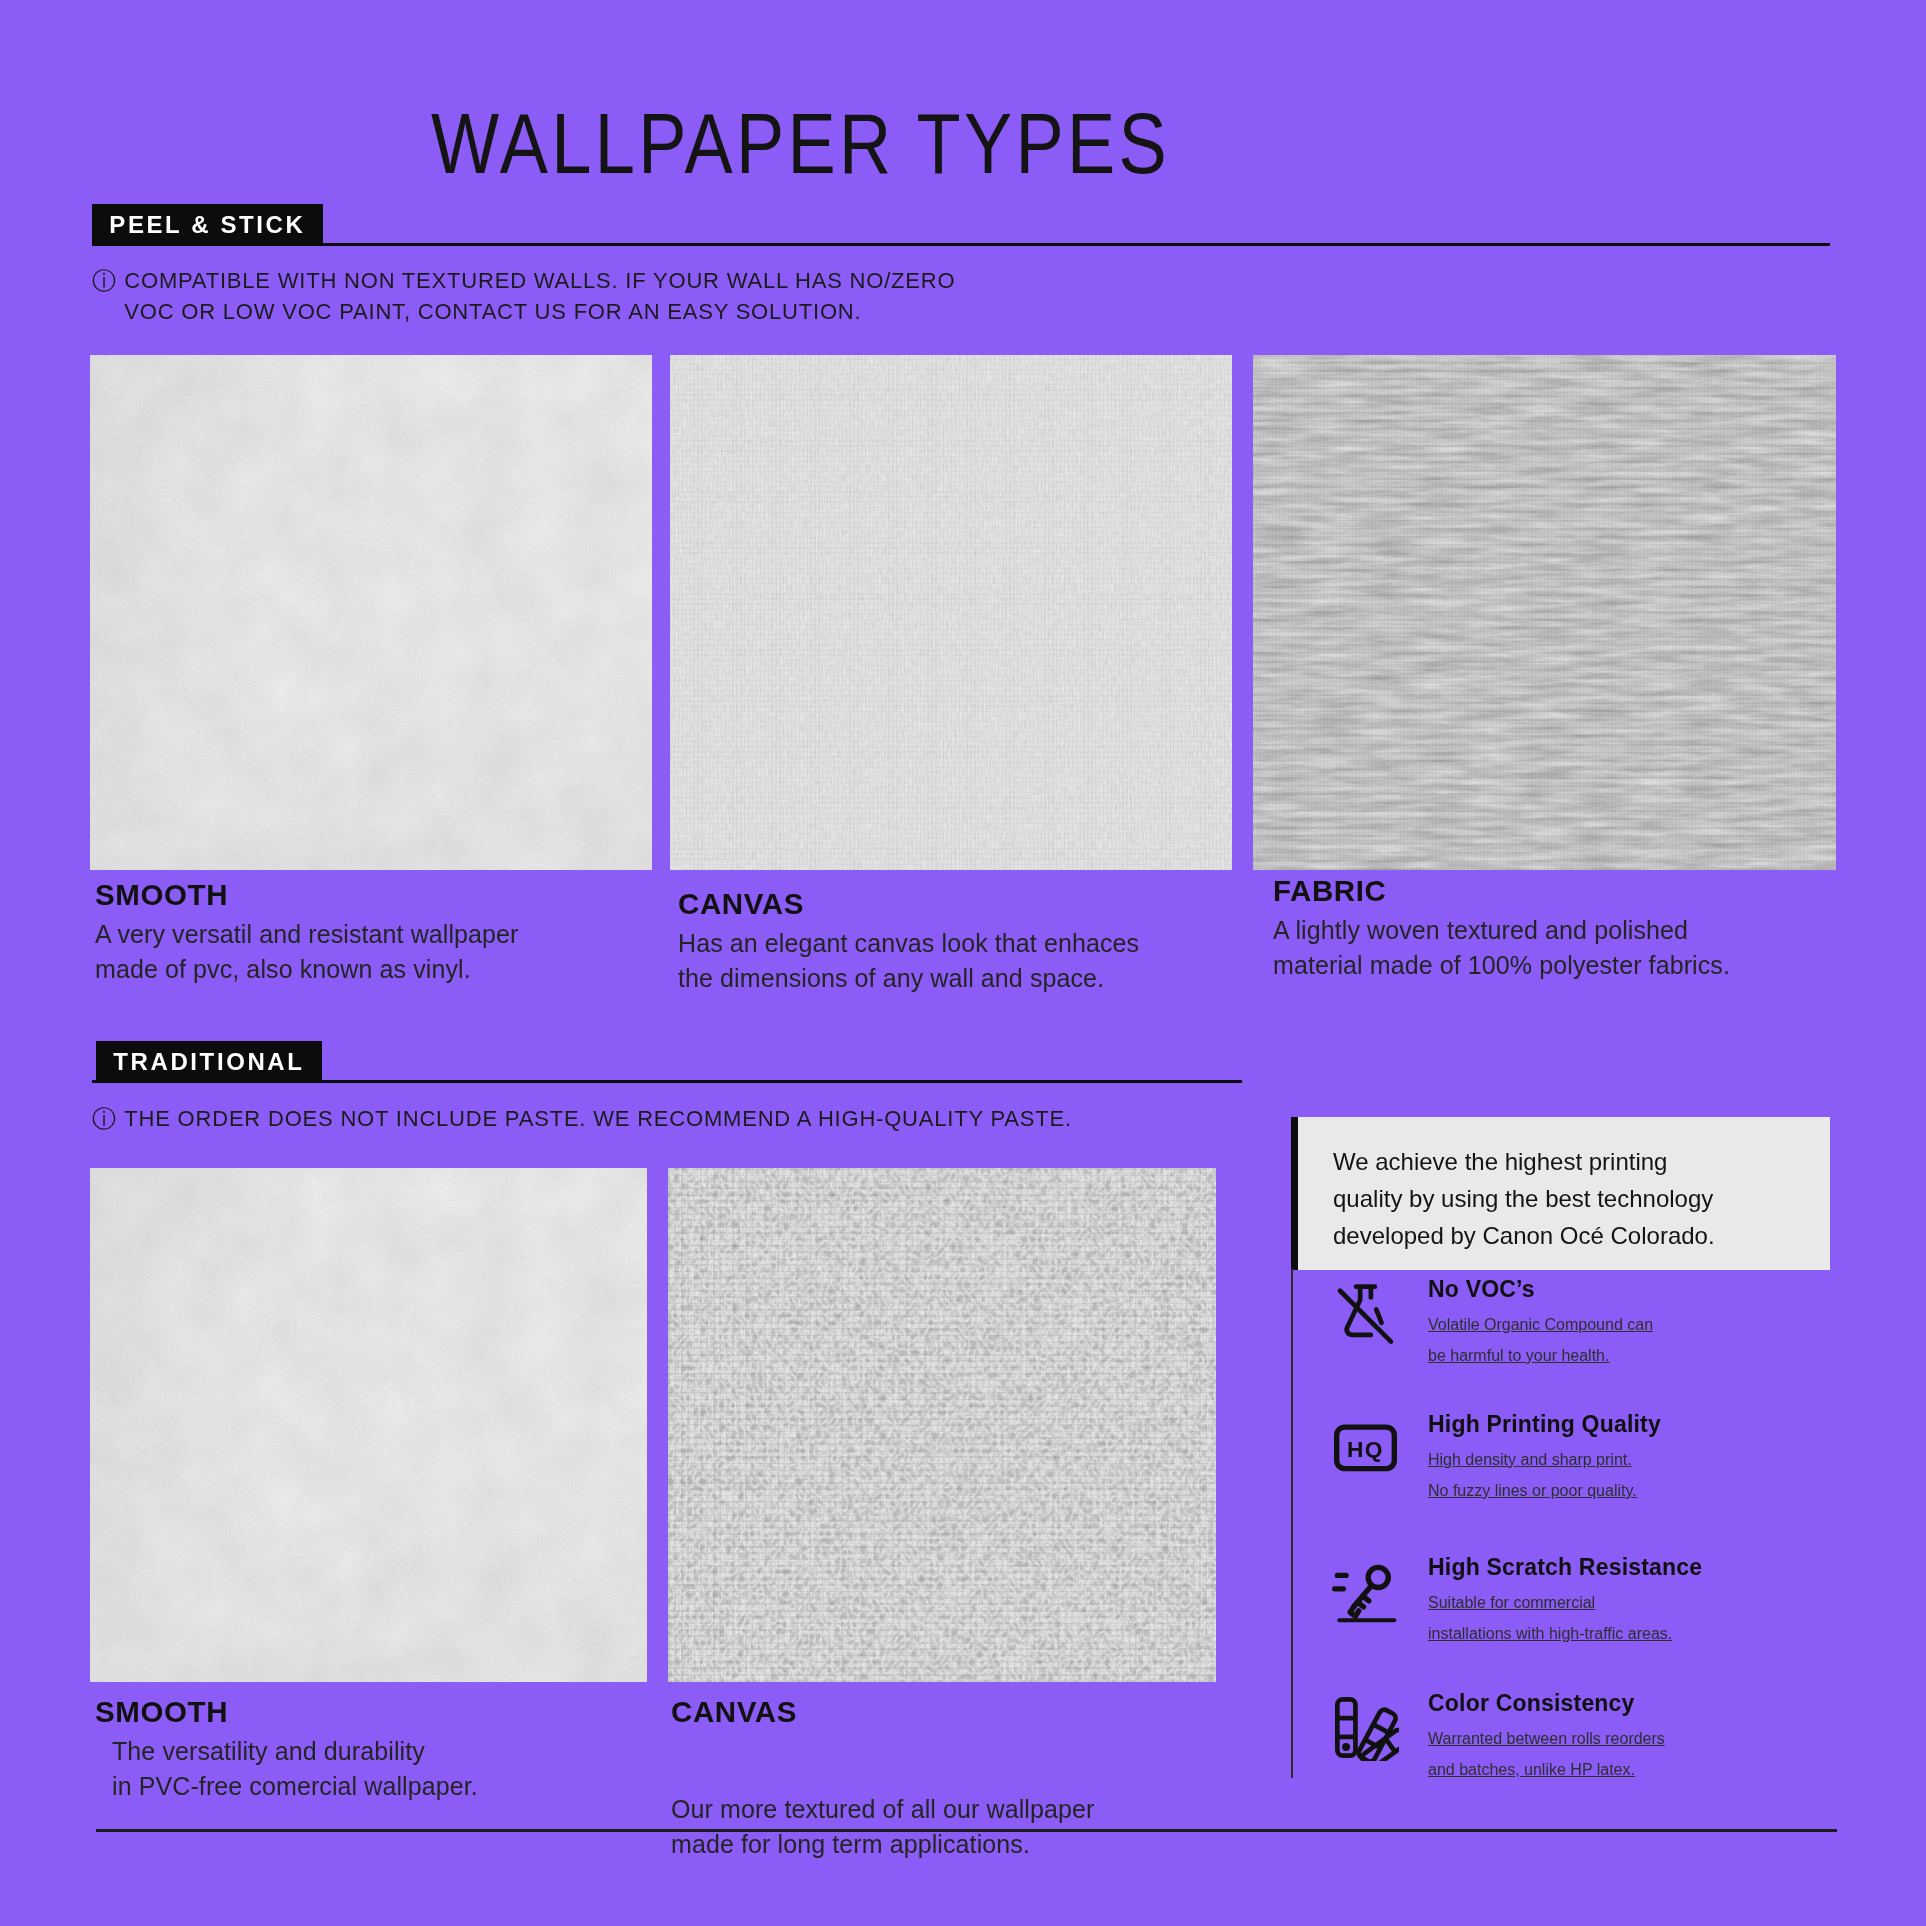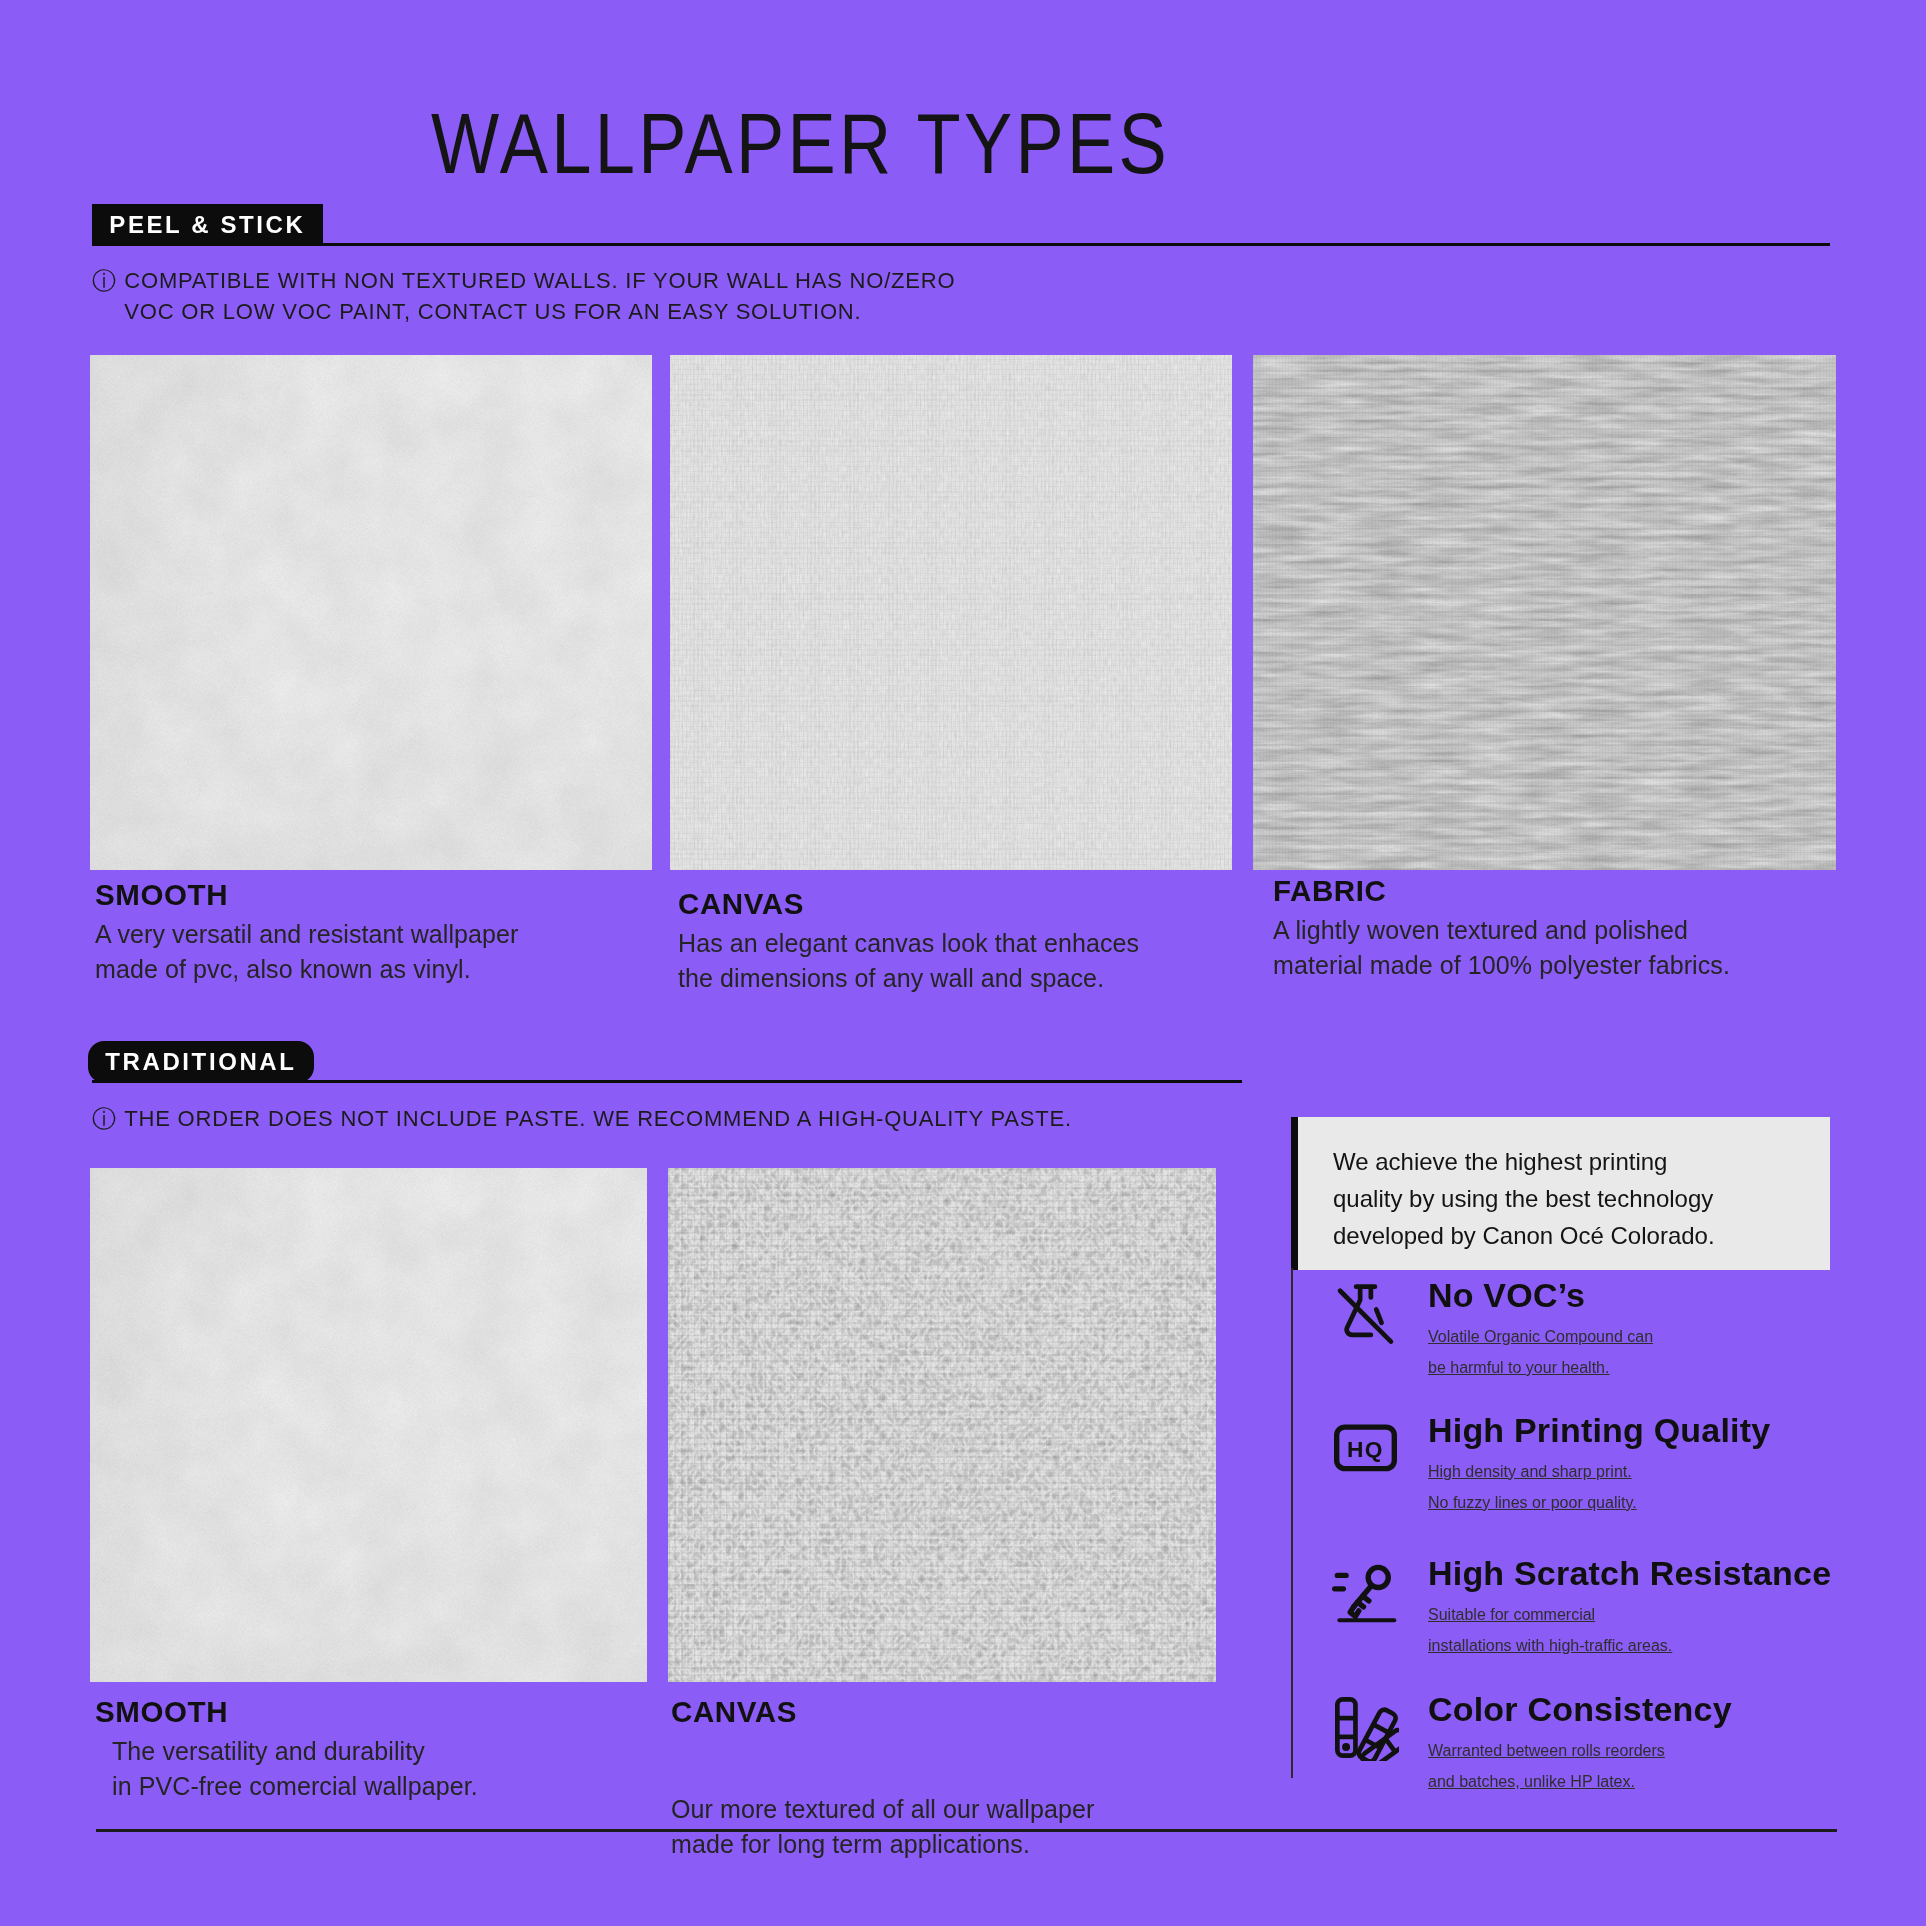--- a/index.html
+++ b/index.html
@@ -45,21 +45,21 @@
   .quality-box{
     position:absolute;left:1291px;top:1081px;width:539px;height:153px;
     background:#e9e9e9;border-left:7.7px solid #0c0c0c;box-sizing:border-box;margin-top:36px;
   }
   .q-text{margin:26px 0 0 35px;font-size:24px;line-height:37px;color:#141414;white-space:pre-line;}
 
   .feat-rule{position:absolute;left:1291px;top:1268px;width:1.9px;height:510px;background:#2a2a2a;}
   .feature{position:absolute;left:1332px;width:514px;}
   .feat-icon{position:absolute;left:0;top:3.9px;width:67px;height:67px;}
   .feat-body{margin-left:96px;}
-  .feat-title{font-size:34px;font-weight:700;color:#101010;letter-spacing:0.2px;white-space:nowrap;}
+  .feat-title{font-size:23px;font-weight:700;color:#101010;letter-spacing:0.2px;white-space:nowrap;}
   .feat-desc{margin-top:5.8px;font-size:16px;line-height:31px;color:#2e2e2e;white-space:pre-line;text-decoration:underline;}
 
   .bottom-rule{position:absolute;left:96px;top:1829px;width:1741px;height:2.6px;background:#1c1c1c;}
 </style>
 </head>
 <body>
 
 <div class="page">
 
   <svg class="defs-svg" aria-hidden="true">
@@ -135,21 +135,21 @@
 
   <div class="sw-title" style="left:678px;top:887px;">CANVAS</div>
   <div class="sw-desc" style="left:678px;top:926px;">Has an elegant canvas look that enhaces
 the dimensions of any wall and space.</div>
 
   <div class="sw-title" style="left:1273px;top:874px;">FABRIC</div>
   <div class="sw-desc" style="left:1273px;top:913px;">A lightly woven textured and polished
 material made of 100% polyester fabrics.</div>
 
   <div class="rule" style="left:92px;top:1080px;width:1150px;"></div>
-  <div class="sec-label" style="left:88px;top:1041px;border-radius:16px;">TRADITIONAL</div>
+  <div class="sec-label" style="left:96px;top:1041px;">TRADITIONAL</div>
 
   <div class="note" style="left:92px;top:1103px;">
     <span class="note-ico">ⓘ</span>
     <span class="note-text">THE ORDER DOES NOT INCLUDE PASTE. WE RECOMMEND A HIGH-QUALITY PASTE.</span>
   </div>
 
   <div class="swatch" style="left:90px;top:1168px;width:557px;height:514px;">
     <svg class="tex" preserveAspectRatio="none" viewBox="0 0 867 801" width="557" height="514">
       <rect width="100%" height="100%" fill="#f5f5f5"></rect>
       <rect width="100%" height="100%" filter="url(#fMottle)"></rect>

